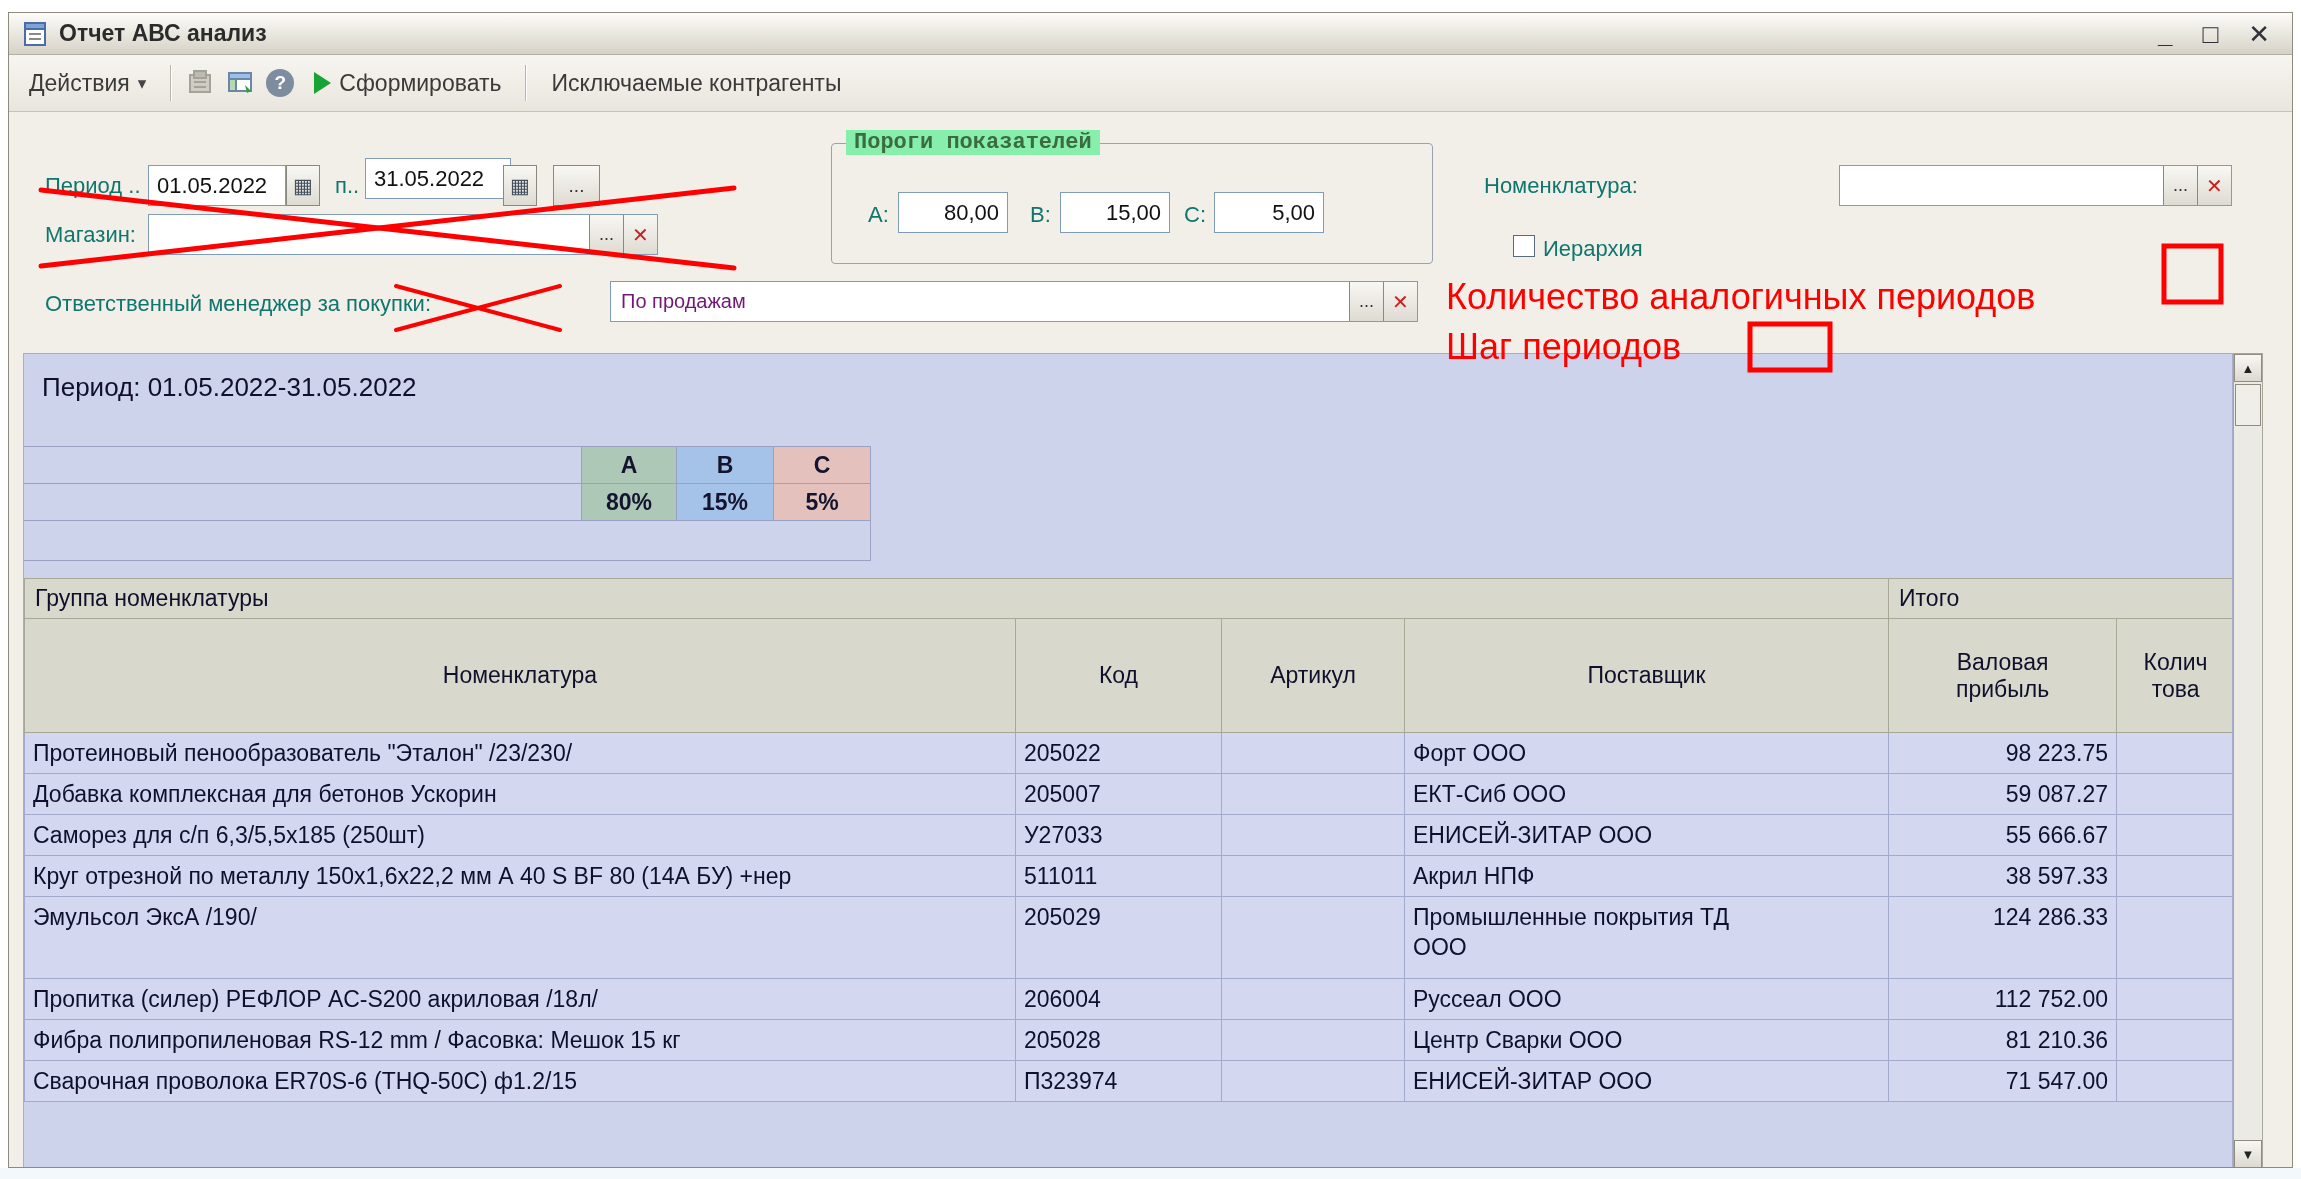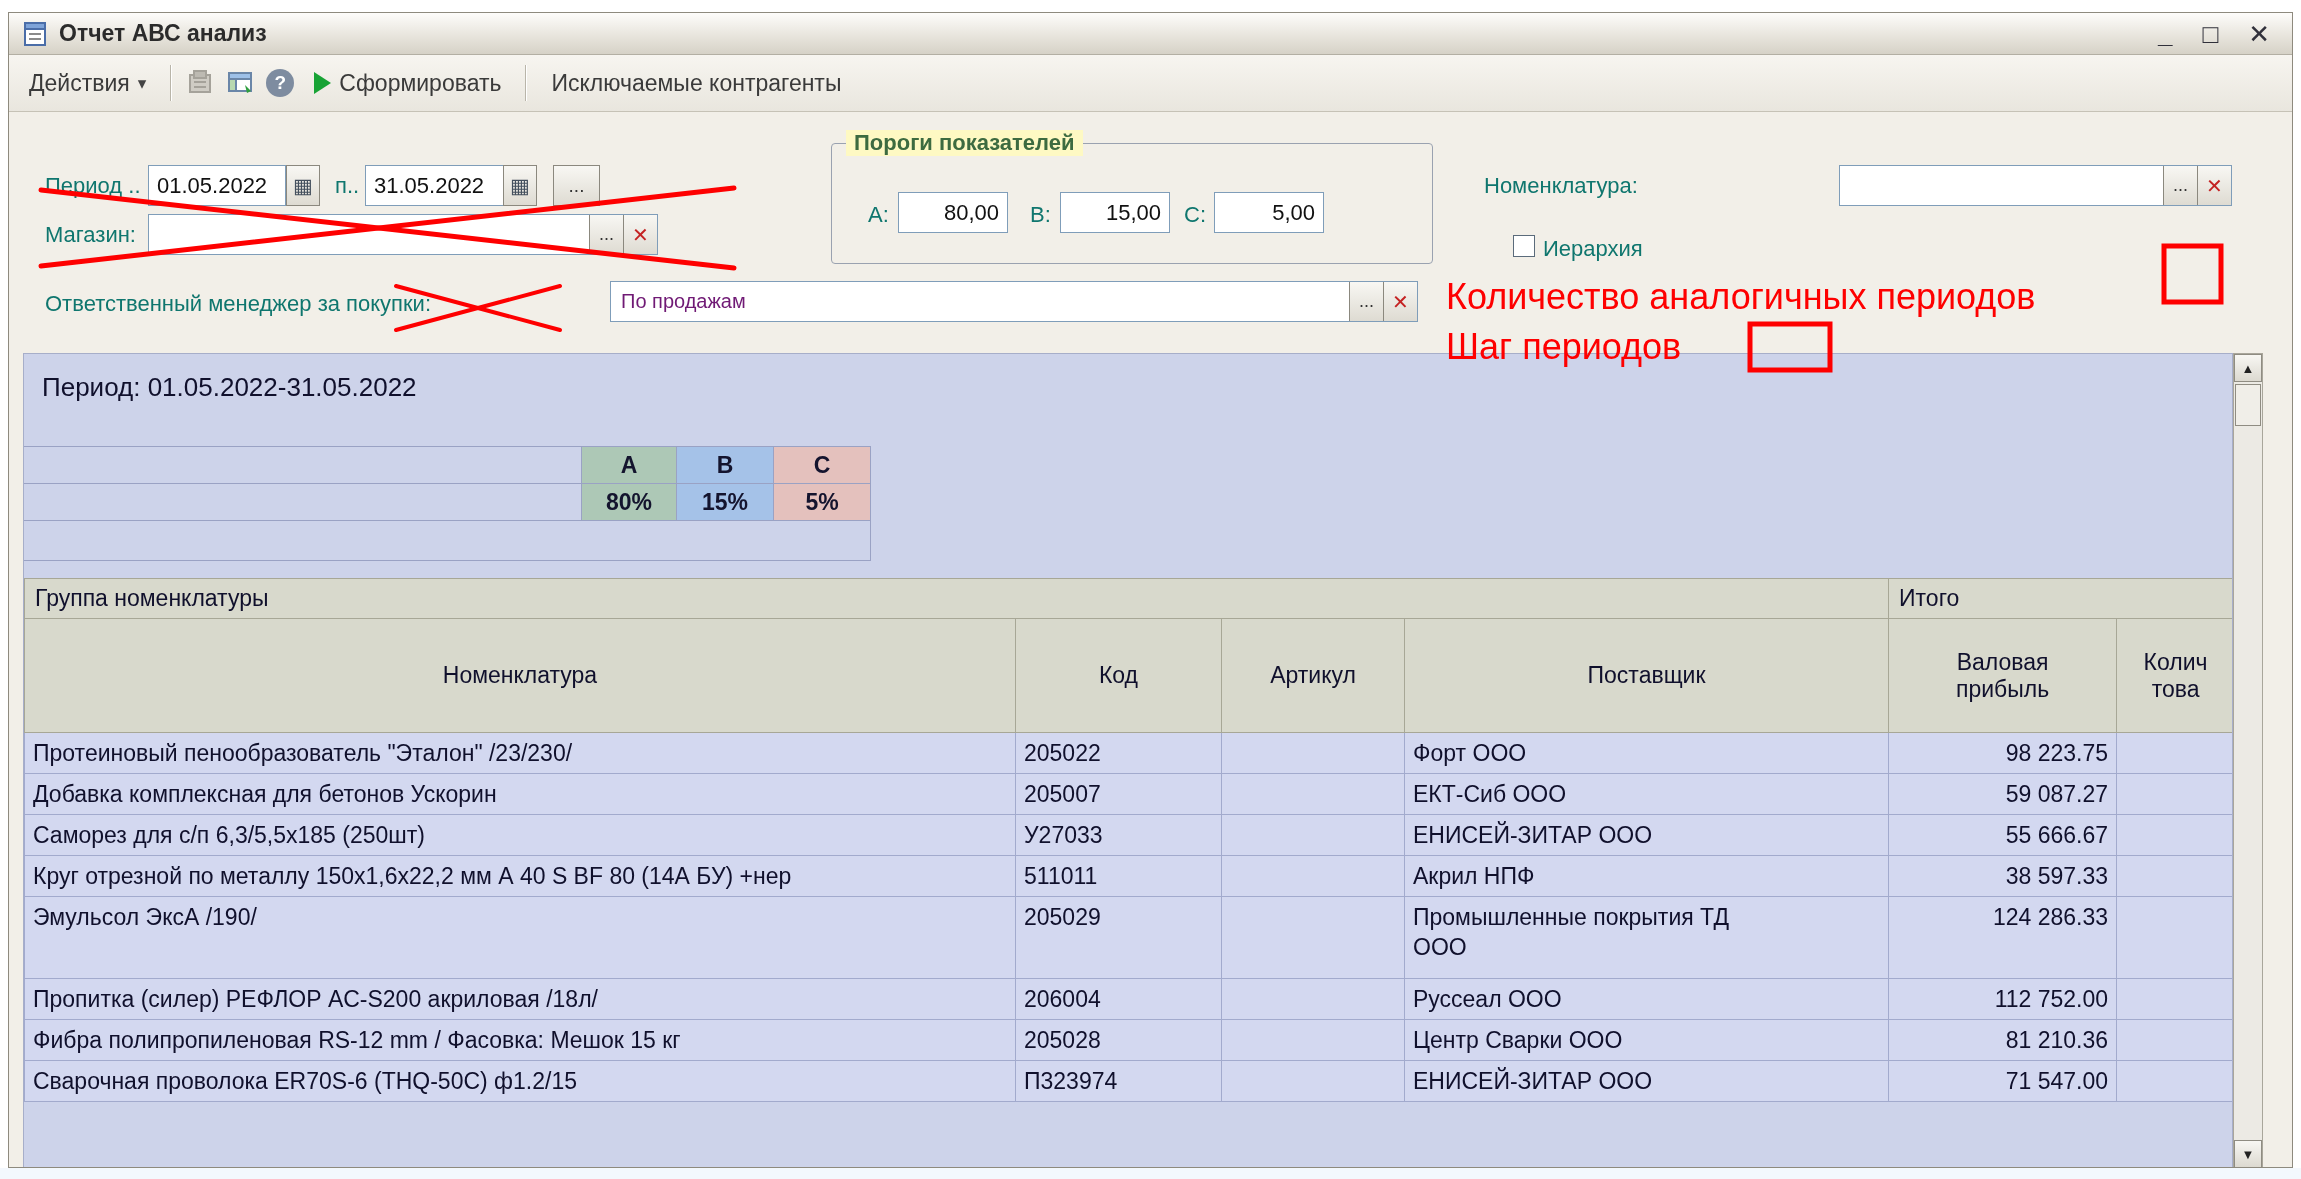--- a/index.html
+++ b/index.html
@@ -39,22 +39,22 @@
     border:1px solid #8b887e; display:grid; place-items:center; font-size:19px; color:#333; }
   .combo-box { position:absolute; height:41px; border:1px solid #7f9db9; background:#fff;
     display:flex; align-items:center; }
   .combo-val { padding:0 10px; font-size:20px; color:#701a75; white-space:nowrap; overflow:hidden; flex:1; }
   .mini-btn { width:34px; height:100%; border-left:1px solid #8b887e;
     background:linear-gradient(#f8f7f3,#dedbd2); display:grid; place-items:center; font-size:18px; color:#333; flex:0 0 auto; }
   .clear-x { color:#c42222; font-weight:bold; font-size:20px; }
   .cal-glyph { font-size:21px; color:#44505e; }
   .groupbox { position:absolute; left:822px; top:31px; width:602px; height:121px;
     border:1px solid #9aa2b0; border-radius:4px; }
-  .group-legend { position:absolute; left:14px; top:-14px; background:#fef9c3; padding:0 8px;
-    color:#3d6b40; font-weight:bold; font-size:22px; white-space:nowrap; }
+  .group-legend { position:absolute; left:14px; top:-14px; background:#86efac; padding:0 8px;
+    color:#3d6b40; font-weight:bold; font-size:22px; white-space:nowrap;font-family:Liberation Mono, monospace; }
   .checkbox { position:absolute; width:22px; height:22px; border:1px solid #5b6b7b; background:#fff; }
 
   
   .report { position:absolute; left:14px; top:340px; width:2210px; height:816px;
     background:#cdd3ea; border:1px solid #a7aec9; overflow:hidden; }
   .rpt-title { position:absolute; left:18px; top:18px; font-size:26px; color:#10102c; white-space:nowrap; }
 
   .abc { position:absolute; left:0; top:92px; display:grid;
     grid-template-columns:558px 95px 97px 97px; grid-template-rows:37px 37px 40px;
     border-left:0; border-top:1px solid #9aa2c4; }
@@ -104,21 +104,21 @@
   #ann-analog { left:1446px; top:276px; }
   #ann-step { left:1446px; top:326px; }
 
   .bottom-strip { position:absolute; left:0; top:1168px; width:2301px; height:11px; background:#f3f8fd; }
 
   
   #lbl-period { left:36px; top:61px; }
   #fld-period-from { left:139px; top:53px; width:138px; }
   #btn-cal1 { left:277px; top:53px; width:34px; }
   #lbl-po { left:326px; top:61px; }
-  #fld-period-to { left:356px; top:53px; width:146px; }
+  #fld-period-to { left:356px; top:46px; width:146px; }
   #btn-cal2 { left:494px; top:53px; width:34px; }
   #btn-period-more { left:544px; top:53px; width:47px; }
   
   #lbl-store { left:36px; top:110px; }
   #fld-store { left:139px; top:102px; width:510px; }
   
   #lbl-a { left:36px; top:58px; } #fld-a { left:66px; top:48px; width:110px; text-align:right; }
   #lbl-b { left:198px; top:58px; } #fld-b { left:228px; top:48px; width:110px; text-align:right; }
   #lbl-c { left:352px; top:58px; } #fld-c { left:382px; top:48px; width:110px; text-align:right; }
   .gb-rel { position:absolute; }

